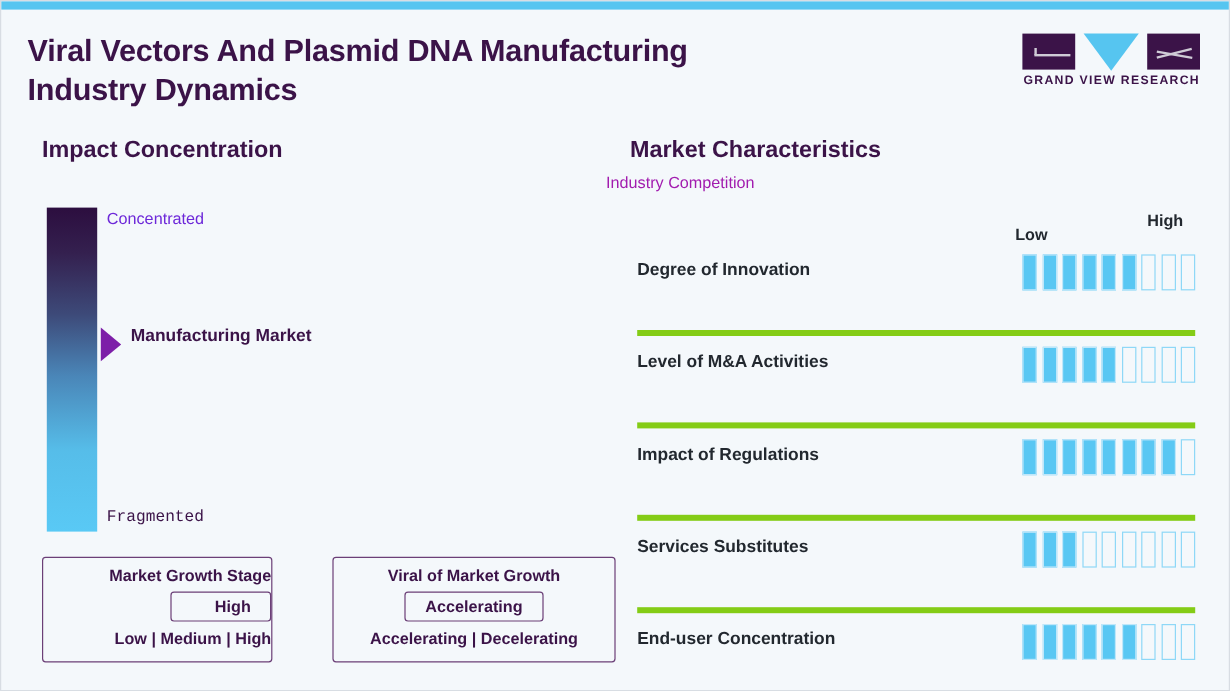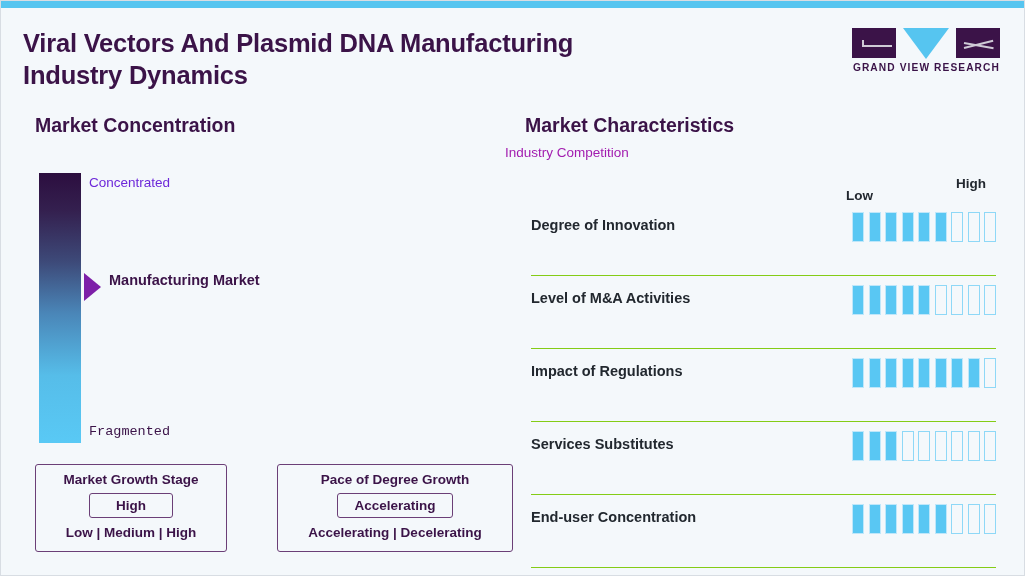--- a/index.html
+++ b/index.html
@@ -165,21 +165,21 @@
   .stage-box {
     position: absolute;
     top: 463px;
     height: 88px;
     border: 1px solid #6b3f77;
     border-radius: 3px;
     box-sizing: border-box;
     background: #f4f8fb;
     text-align: center;
   }
-  #stage-box-growth { left: 34px; width: 192px; }
+  #stage-box-growth { left: 34px; width: 192px; text-align: right; }
   #stage-box-pace   { left: 276px; width: 236px; }
   .stage-title {
     margin-top: 7px;
     font-size: 13.5px;
     font-weight: bold;
     color: #3b1348;
   }
   .stage-value {
     display: inline-block;
     margin-top: 6px;
@@ -235,21 +235,21 @@
   }
   #char-rows {
     position: absolute;
     left: 530px;
     top: 202px;
     width: 465px;
   }
   .char-row {
     position: relative;
     height: 72px;
-    border-bottom: 1px solid #84cc16;
+    border-bottom: 5px solid #84cc16;
   }
   .char-label {
     position: absolute;
     left: 0;
     top: 14px;
     font-size: 14.5px;
     font-weight: bold;
     color: #22282f;
   }
   .char-bars {
@@ -287,40 +287,40 @@
         <div class="logo-g-bar" id="logo-g-v"></div>
       </div>
       <div id="logo-tri"></div>
       <div class="logo-block" id="logo-block-right"></div>
       <div id="logo-r-slash"></div>
       <div id="logo-r-slash2"></div>
     </div>
     <div id="logo-text">GRAND VIEW RESEARCH</div>
   </div>
 
-  <div id="left-heading">Market Concentration</div>
+  <div id="left-heading">Impact Concentration</div>
 
   <div id="gradient-bar"></div>
 
   <div id="label-concentrated">Concentrated</div>
   <div id="label-fragmented">Fragmented</div>
 
   <div id="marker-arrow"></div>
   <div id="marker-label">
     <span class="ln">Manufacturing Market</span>
   </div>
 
   <div class="stage-box" id="stage-box-growth">
     <div class="stage-title">Market Growth Stage</div>
     <div class="stage-value">High</div>
     <div class="stage-options">Low | Medium | High</div>
   </div>
 
   <div class="stage-box" id="stage-box-pace">
-    <div class="stage-title">Pace of Degree Growth</div>
+    <div class="stage-title">Viral of Market Growth</div>
     <div class="stage-value">Accelerating</div>
     <div class="stage-options">Accelerating | Decelerating</div>
   </div>
 
   <div id="right-heading">Market Characteristics</div>
   <div id="right-subheading">Industry Competition</div>
 
   <div id="scale-low">Low</div>
   <div id="scale-high">High</div>
 

